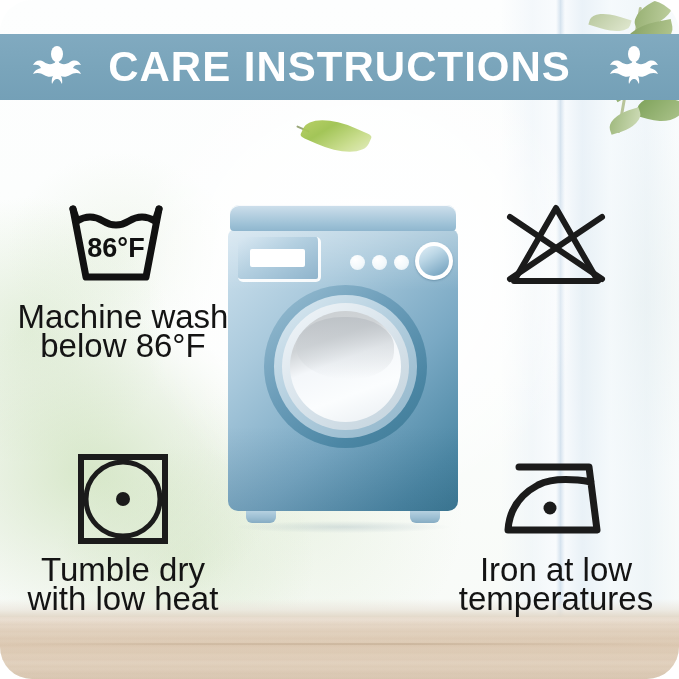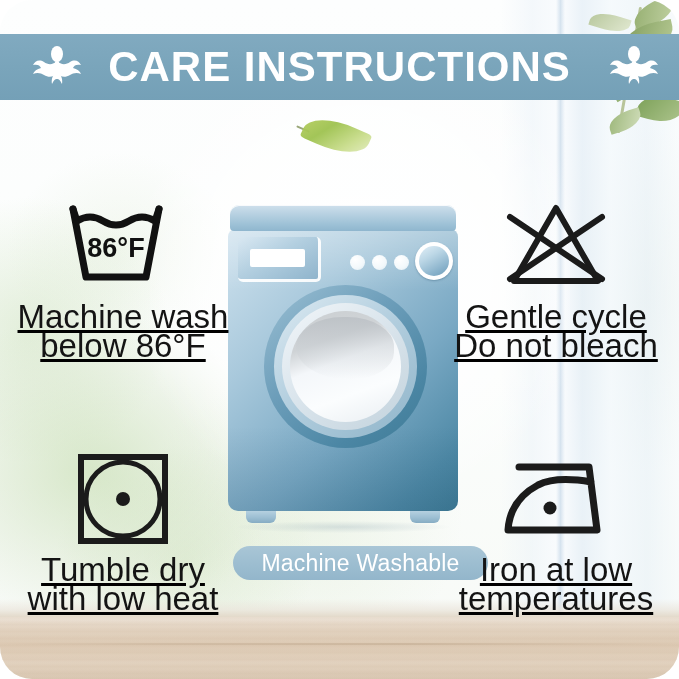--- a/index.html
+++ b/index.html
@@ -124,21 +124,20 @@
     width: 54px; height: 44px;
   }
   .fleur.left  { left: 30px;  top: 11px; }
   .fleur.right { right: 18px; top: 11px; }
 
   
   .cell {
     position: absolute;
     width: 230px;
     text-align: center;
-    text-decoration: underline;
   }
   .cell .glyph {
     height: 110px;
     display: flex;
     align-items: center;
     justify-content: center;
   }
   .cell .caption {
     margin-top: 2px;
     font-size: 33px;
@@ -345,23 +344,20 @@
       <div class="m-dial-face"></div>
     </div>
 
     <div class="m-door-outer"></div>
     <div class="m-door-ring"></div>
     <div class="m-door-ring2"></div>
     <div class="m-door-glass"></div>
     <div class="m-door-sheen"></div>
   </div>
 
-  <div class="pill">
-    <span class="pill-text">Machine Washable</span>
-  </div>
 
   <div class="cell" id="cell-wash">
     <div class="glyph">
       <svg width="125" height="100" viewBox="0 0 125 100">
         <path d="M12 14 L16 26 Q29 18 42 26 Q55 34 68 26 Q81 18 94 26 L98 14" fill="none" stroke="#111111" stroke-width="7" stroke-linecap="round" stroke-linejoin="round"></path>
         <path d="M12 14 L25 82 L85 82 L98 14" fill="none" stroke="#111111" stroke-width="7" stroke-linecap="round" stroke-linejoin="round"></path>
         <text x="55" y="62" text-anchor="middle" font-family="Liberation Sans, sans-serif" font-size="27" font-weight="bold" fill="#111111">86°F</text>
       </svg>
     </div>
     <div class="caption">Machine wash
@@ -369,22 +365,20 @@
   </div>
 
   <div class="cell" id="cell-bleach">
     <div class="glyph">
       <svg width="125" height="100" viewBox="0 0 125 100">
         <path d="M62 13 L104 86 L20 86 Z" fill="none" stroke="#1b1b1b" stroke-width="6" stroke-linejoin="round"></path>
         <line x1="16" y1="22" x2="108" y2="84" stroke="#1b1b1b" stroke-width="6" stroke-linecap="round"></line>
         <line x1="108" y1="22" x2="16" y2="84" stroke="#1b1b1b" stroke-width="6" stroke-linecap="round"></line>
       </svg>
     </div>
-    <div class="caption">Gentle cycle
-Do not bleach</div>
   </div>
 
   <div class="cell" id="cell-dry">
     <div class="glyph">
       <svg width="110" height="100" viewBox="0 0 110 100">
         <rect x="13" y="9" width="84" height="84" fill="none" stroke="#1b1b1b" stroke-width="6"></rect>
         <circle cx="55" cy="51" r="37" fill="none" stroke="#1b1b1b" stroke-width="5"></circle>
         <circle cx="55" cy="51" r="7" fill="#1b1b1b"></circle>
       </svg>
     </div>

